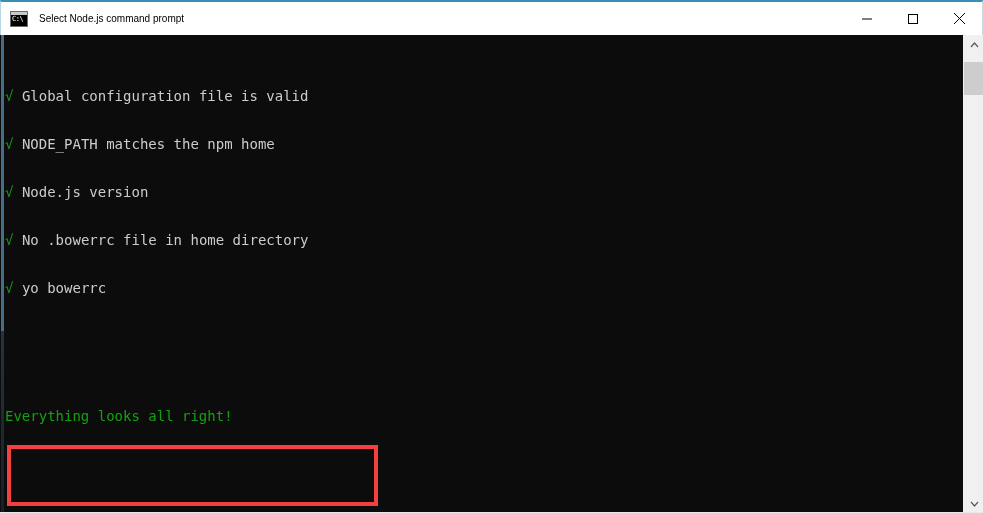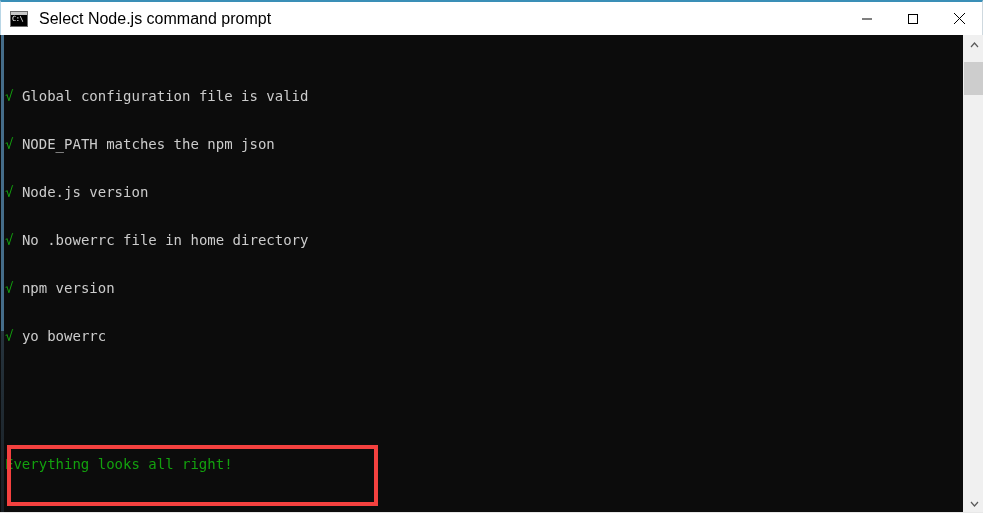--- a/index.html
+++ b/index.html
@@ -67,21 +67,21 @@
     top: 3px;
     font-family: "DejaVu Sans Mono", monospace;
     font-size: 7px;
     line-height: 9px;
     color: #ffffff;
     letter-spacing: -0.5px;
   }
   #title-text {
     margin-left: 11px;
     font-family: "Liberation Sans", sans-serif;
-    font-size: 16px;
+    font-size: 10px;
     color: #000000;
     white-space: nowrap;
   }
 
   
   #win-controls {
     display: flex;
     height: 33px;
     flex: 0 0 auto;
   }
@@ -223,24 +223,23 @@
       </div>
     </div>
   </div>
 
   <div id="console">
     <div id="console-left-edge"></div>
 
     <div id="lines">
 
       <div class="line"><span class="c-darkgreen">√</span> <span class="c-white">Global configuration file is valid</span></div>
-      <div class="line"><span class="c-darkgreen">√</span> <span class="c-white">NODE_PATH matches the npm json</span></div>
+      <div class="line"><span class="c-darkgreen">√</span> <span class="c-white">NODE_PATH matches the npm home</span></div>
       <div class="line"><span class="c-darkgreen">√</span> <span class="c-white">Node.js version</span></div>
       <div class="line"><span class="c-darkgreen">√</span> <span class="c-white">No .bowerrc file in home directory</span></div>
-      <div class="line"><span class="c-darkgreen">√</span> <span class="c-white">npm version</span></div>
       <div class="line"><span class="c-darkgreen">√</span> <span class="c-white">yo bowerrc</span></div>
 
       <div class="line"> </div>
 
       <div class="line"><span class="c-darkgreen">Everything looks all right!</span></div>
 
       
 
       
 

